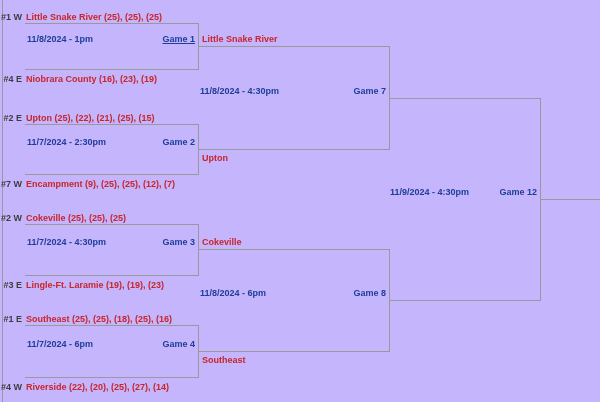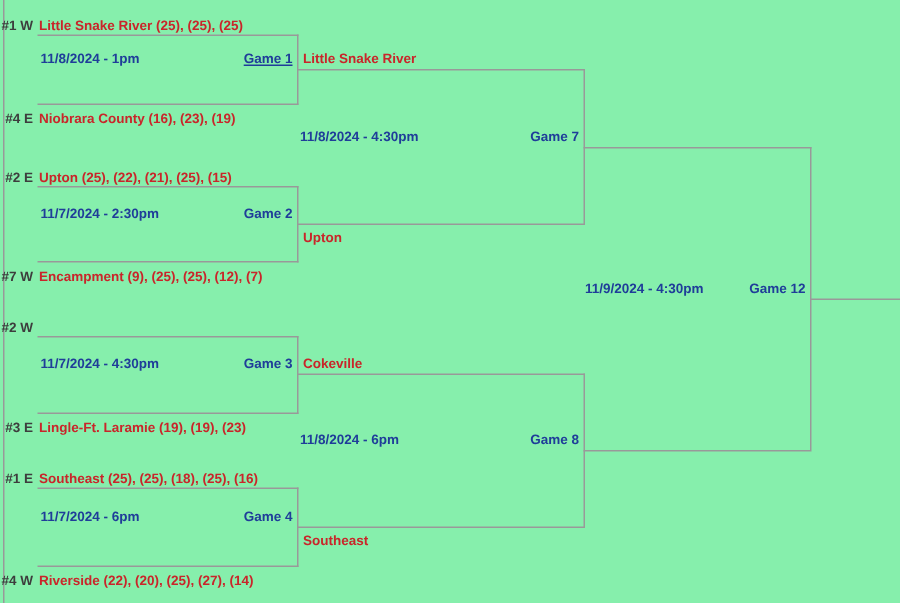--- a/index.html
+++ b/index.html
@@ -1,17 +1,17 @@
 <!DOCTYPE html>
 <html><head>
 <meta charset="utf-8">
 <style>
   html,body{margin:0;padding:0;background:#fff;}
   #bracket{
-    position:relative;width:600px;height:402px;background:#86efac;overflow:hidden;
+    position:relative;width:600px;height:402px;background:#c4b5fd;overflow:hidden;
     font-family:"Liberation Sans", sans-serif;
     --team:#c9252a; --sched:#1f3d99; --seed:#3d3d3d; --line:#999999;
   }
   .hl{position:absolute;height:1px;background:var(--line);}
   .vl{position:absolute;width:1px;background:var(--line);}
   .txt{position:absolute;font-size:9px;font-weight:bold;line-height:11px;white-space:nowrap;}
   .team{color:var(--team);}
   .seed{color:var(--seed);text-align:right;}
   .sched{color:var(--sched);}
   .ga{text-align:right;}
@@ -41,20 +41,21 @@
   <div class="txt sched" style="left:27px;top:137px;">11/7/2024 - 2:30pm</div>
   <div class="txt sched ga" style="left:120px;width:75px;top:137px;">Game 2</div>
   <div class="txt seed" style="left:0;width:22px;top:179px;">#7 W</div>
   <div class="txt team" style="left:26px;top:179px;">Encampment (9), (25), (25), (12), (7)</div>
   <div class="hl" style="left:25px;top:174px;width:174px;"></div>
   <div class="vl" style="left:198px;top:124px;height:51px;"></div>
   <div class="hl" style="left:198px;top:149px;width:192px;"></div>
   <div class="txt team" style="left:202px;top:153px;">Upton</div>
 
   <div class="txt seed" style="left:0;width:22px;top:213px;">#2 W</div>
+  <div class="txt team" style="left:26px;top:213px;">Cokeville (25), (25), (25)</div>
   <div class="hl" style="left:25px;top:224px;width:174px;"></div>
   <div class="txt sched" style="left:27px;top:237px;">11/7/2024 - 4:30pm</div>
   <div class="txt sched ga" style="left:120px;width:75px;top:237px;">Game 3</div>
   <div class="txt seed" style="left:0;width:22px;top:280px;">#3 E</div>
   <div class="txt team" style="left:26px;top:280px;">Lingle-Ft. Laramie (19), (19), (23)</div>
   <div class="hl" style="left:25px;top:275px;width:174px;"></div>
   <div class="vl" style="left:198px;top:224px;height:52px;"></div>
   <div class="hl" style="left:198px;top:249px;width:192px;"></div>
   <div class="txt team" style="left:202px;top:237px;">Cokeville</div>
 

